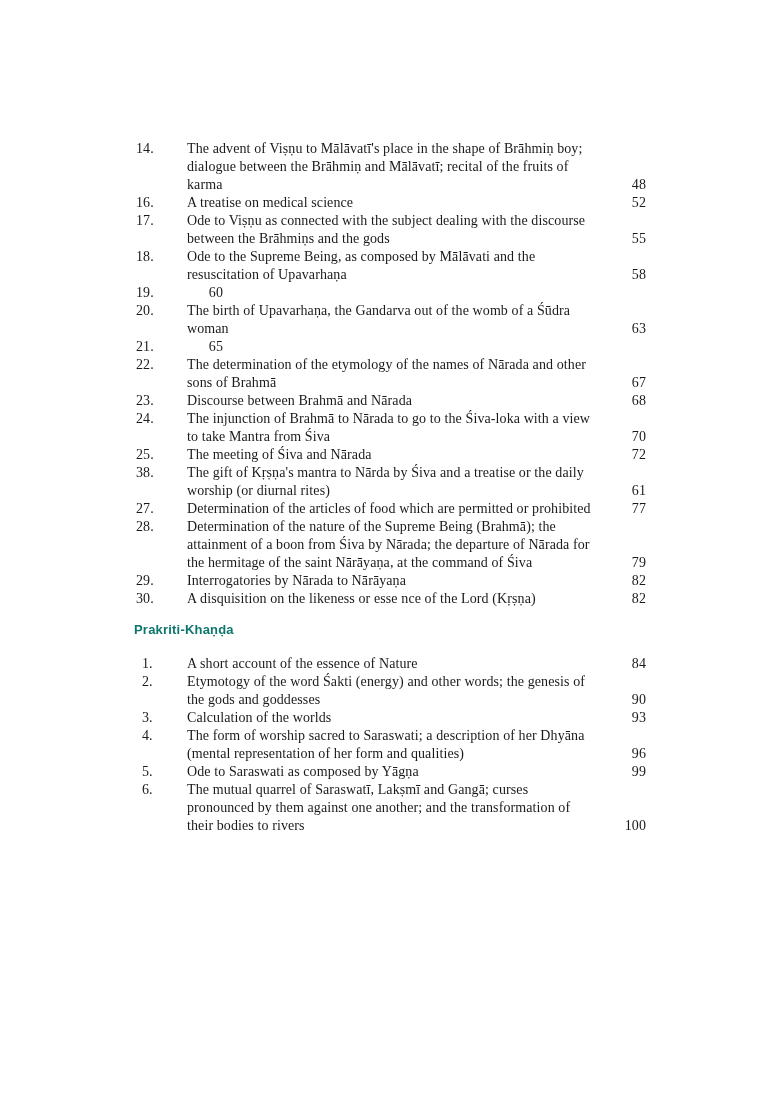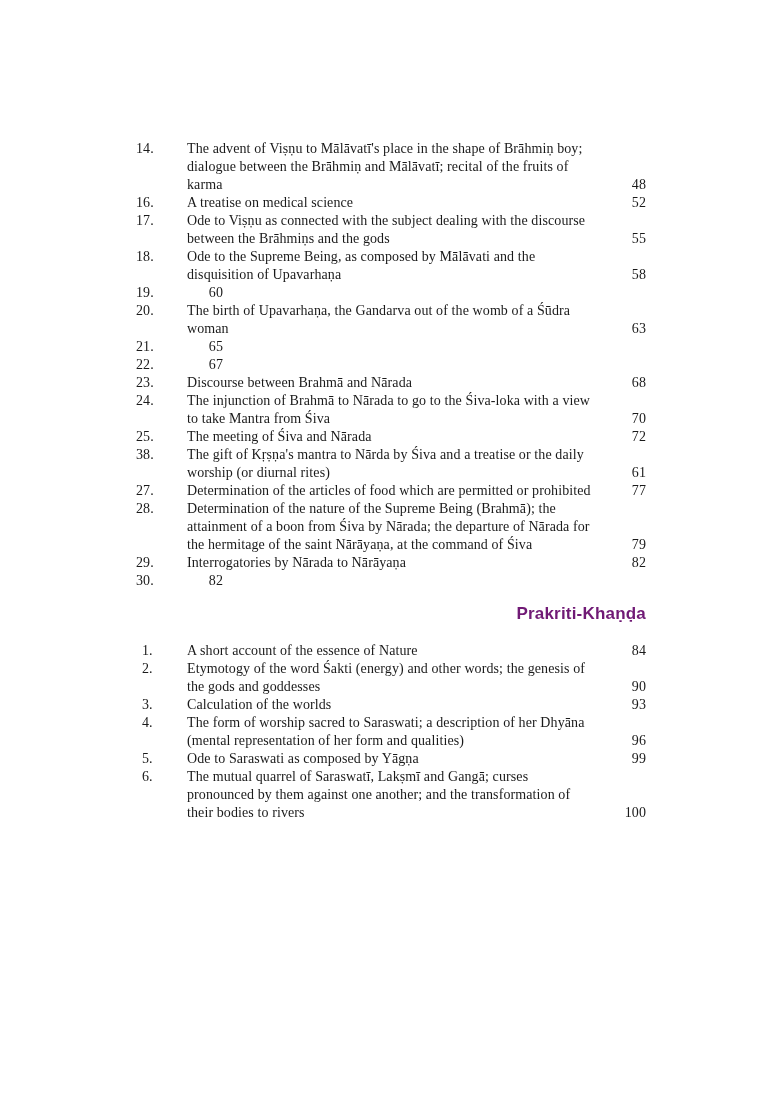--- a/index.html
+++ b/index.html
@@ -42,27 +42,27 @@
     }
     .toc-title {
       flex: 1 1 auto;
       padding-right: 12px;
     }
     .toc-page {
       flex: 0 0 36px;
       text-align: right;
     }
     .section-heading {
-      text-align: right;
+      text-align: left;
       font-family: "Liberation Sans", "DejaVu Sans", sans-serif;
       font-weight: bold;
-      font-size: 17px;
+      font-size: 13px;
       margin: 14px 0 18px 0;
       letter-spacing: 0.2px;
-      color: #701a75;
+      color: #0f766e;
     }
   </style>
 </head>
 <body>
 
 <div class="page">
 
   <ol class="toc-list">
     <li class="toc-entry">
       <span class="toc-num">14.</span>
@@ -74,38 +74,39 @@
       <span class="toc-title">A treatise on medical science</span>
       <span class="toc-page">52</span>
     </li>
     <li class="toc-entry">
       <span class="toc-num">17.</span>
       <span class="toc-title">Ode to Viṣṇu as connected with the subject dealing with the discourse between the Brāhmiṇs and the gods</span>
       <span class="toc-page">55</span>
     </li>
     <li class="toc-entry">
       <span class="toc-num">18.</span>
-      <span class="toc-title">Ode to the Supreme Being, as composed by Mālāvati and the disquisition of Upavarhaṇa</span>
+      <span class="toc-title">Ode to the Supreme Being, as composed by Mālāvati and the resuscitation of Upavarhaṇa</span>
       <span class="toc-page">58</span>
     </li>
     <li class="toc-entry">
       <span class="toc-num">19.</span>
       <span class="toc-page">60</span>
     </li>
     <li class="toc-entry">
       <span class="toc-num">20.</span>
       <span class="toc-title">The birth of Upavarhaṇa, the Gandarva out of the womb of a Śūdra woman</span>
       <span class="toc-page">63</span>
     </li>
     <li class="toc-entry">
       <span class="toc-num">21.</span>
       <span class="toc-page">65</span>
     </li>
     <li class="toc-entry">
       <span class="toc-num">22.</span>
+      <span class="toc-title">The determination of the etymology of the names of Nārada and other sons of Brahmā</span>
       <span class="toc-page">67</span>
     </li>
     <li class="toc-entry">
       <span class="toc-num">23.</span>
       <span class="toc-title">Discourse between Brahmā and Nārada</span>
       <span class="toc-page">68</span>
     </li>
     <li class="toc-entry">
       <span class="toc-num">24.</span>
       <span class="toc-title">The injunction of Brahmā to Nārada to go to the Śiva-loka with a view to take Mantra from Śiva</span>
@@ -131,20 +132,21 @@
       <span class="toc-title">Determination of the nature of the Supreme Being (Brahmā); the attainment of a boon from Śiva by Nārada; the departure of Nārada for the hermitage of the saint Nārāyaṇa, at the command of Śiva</span>
       <span class="toc-page">79</span>
     </li>
     <li class="toc-entry">
       <span class="toc-num">29.</span>
       <span class="toc-title">Interrogatories by Nārada to Nārāyaṇa</span>
       <span class="toc-page">82</span>
     </li>
     <li class="toc-entry">
       <span class="toc-num">30.</span>
+      <span class="toc-title">A disquisition on the likeness or esse nce of the Lord (Kṛṣṇa)</span>
       <span class="toc-page">82</span>
     </li>
   </ol>
 
   <h2 class="section-heading">Prakriti-Khaṇḍa</h2>
 
   <ol class="toc-list">
     <li class="toc-entry">
       <span class="toc-num" style="padding-left:8px">1.</span>
       <span class="toc-title">A short account of the essence of Nature</span>

